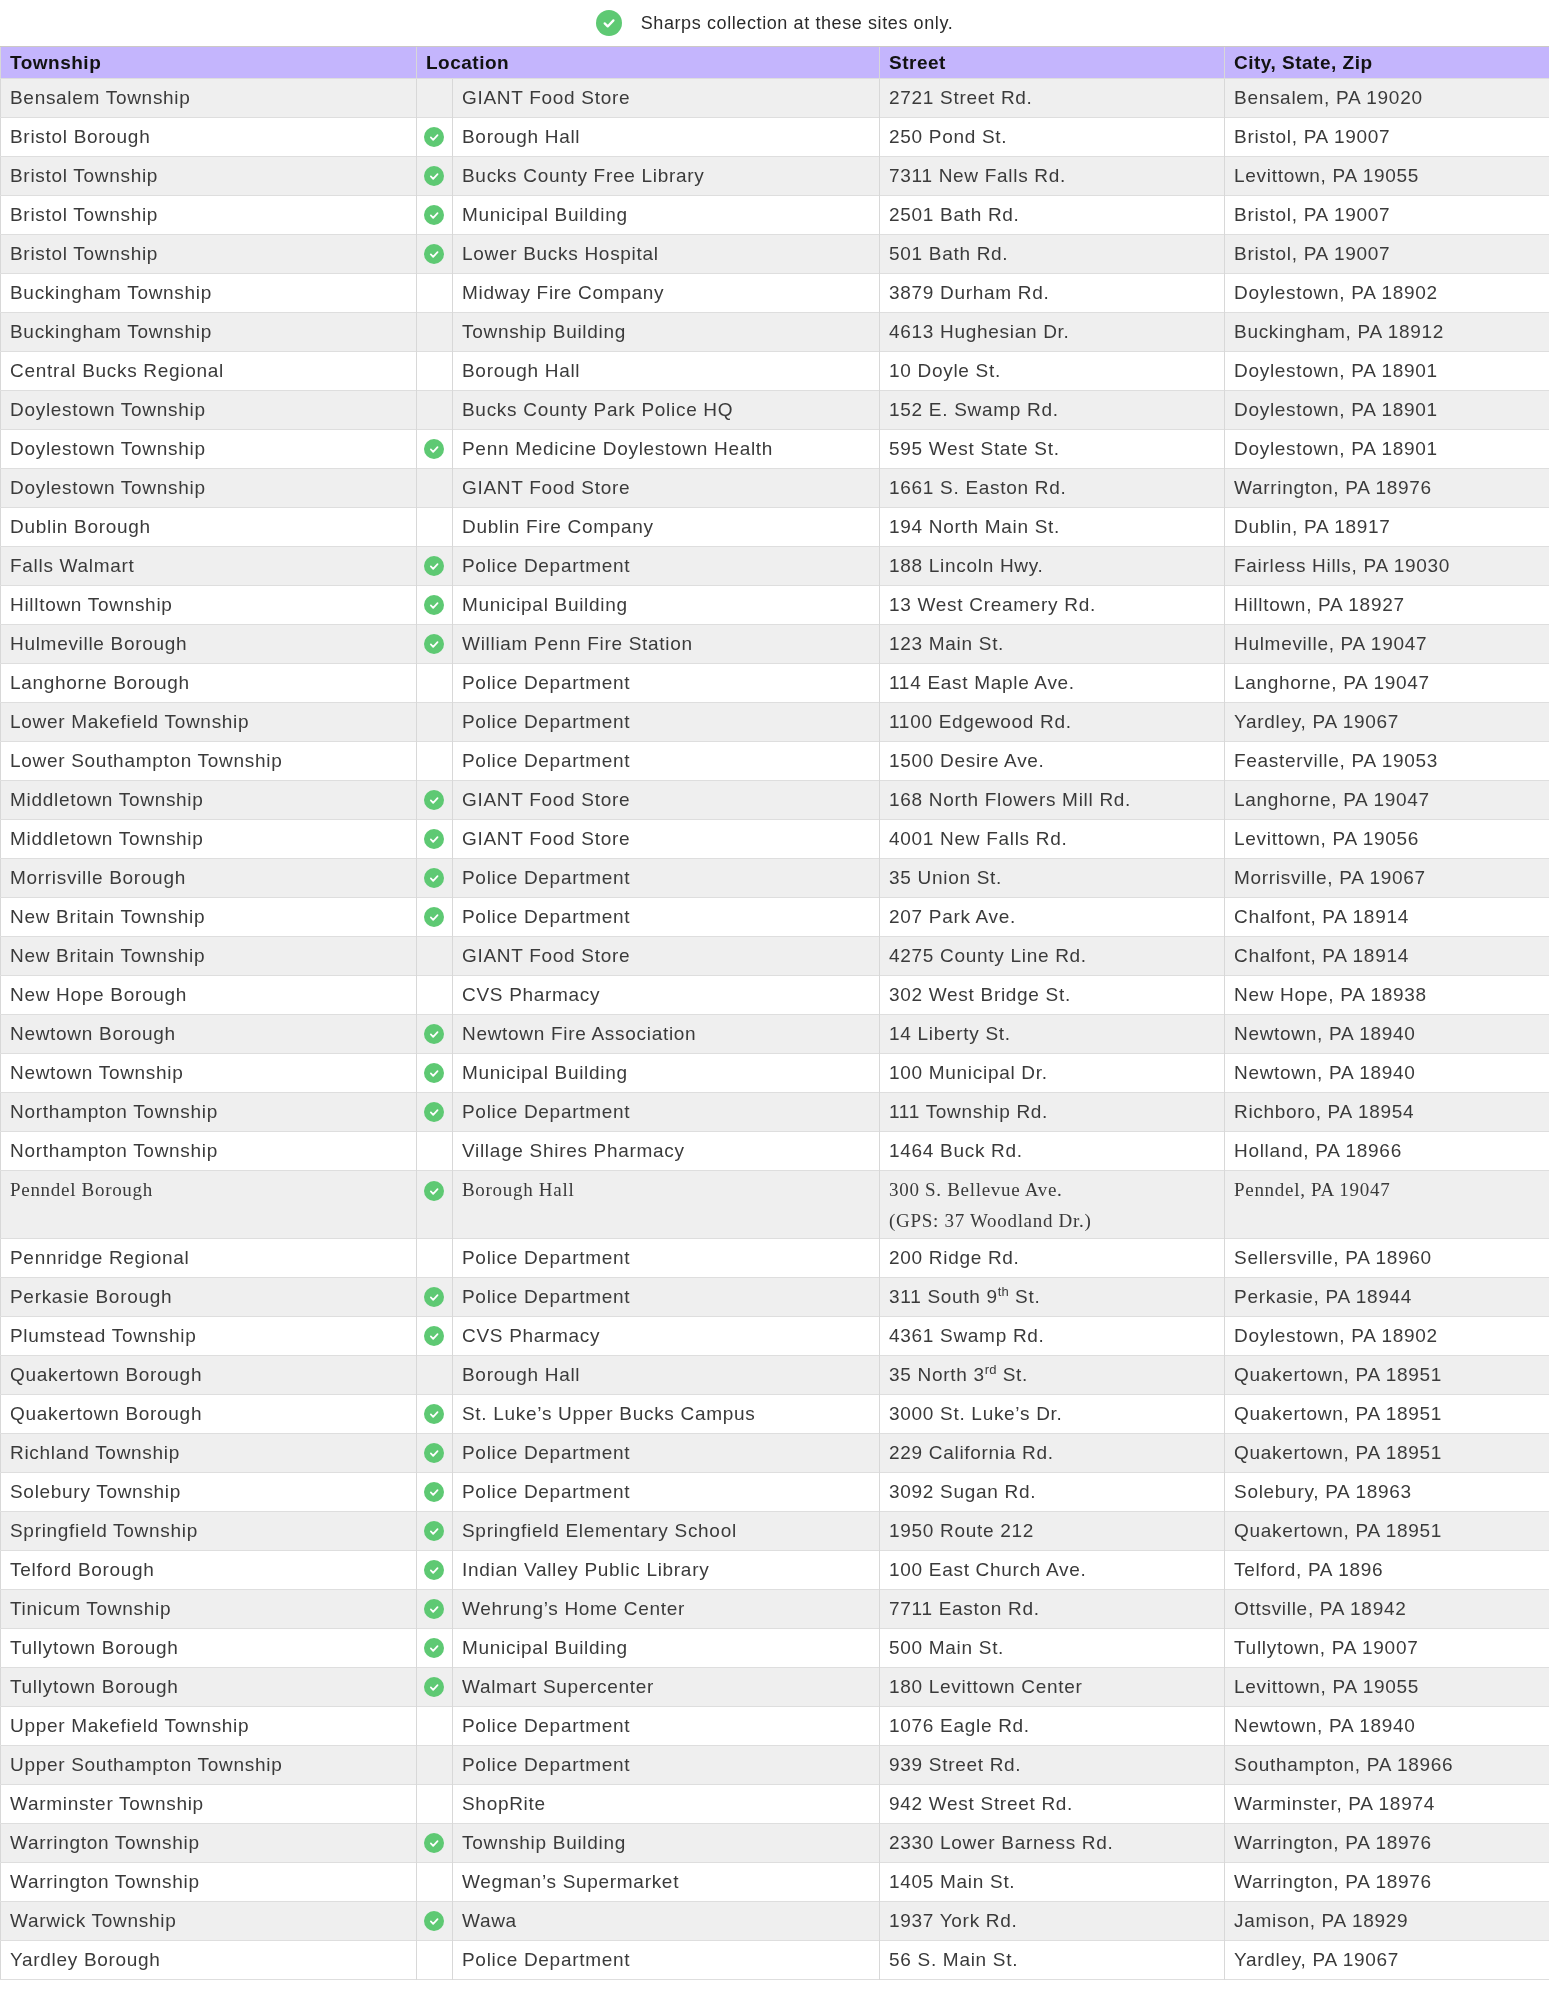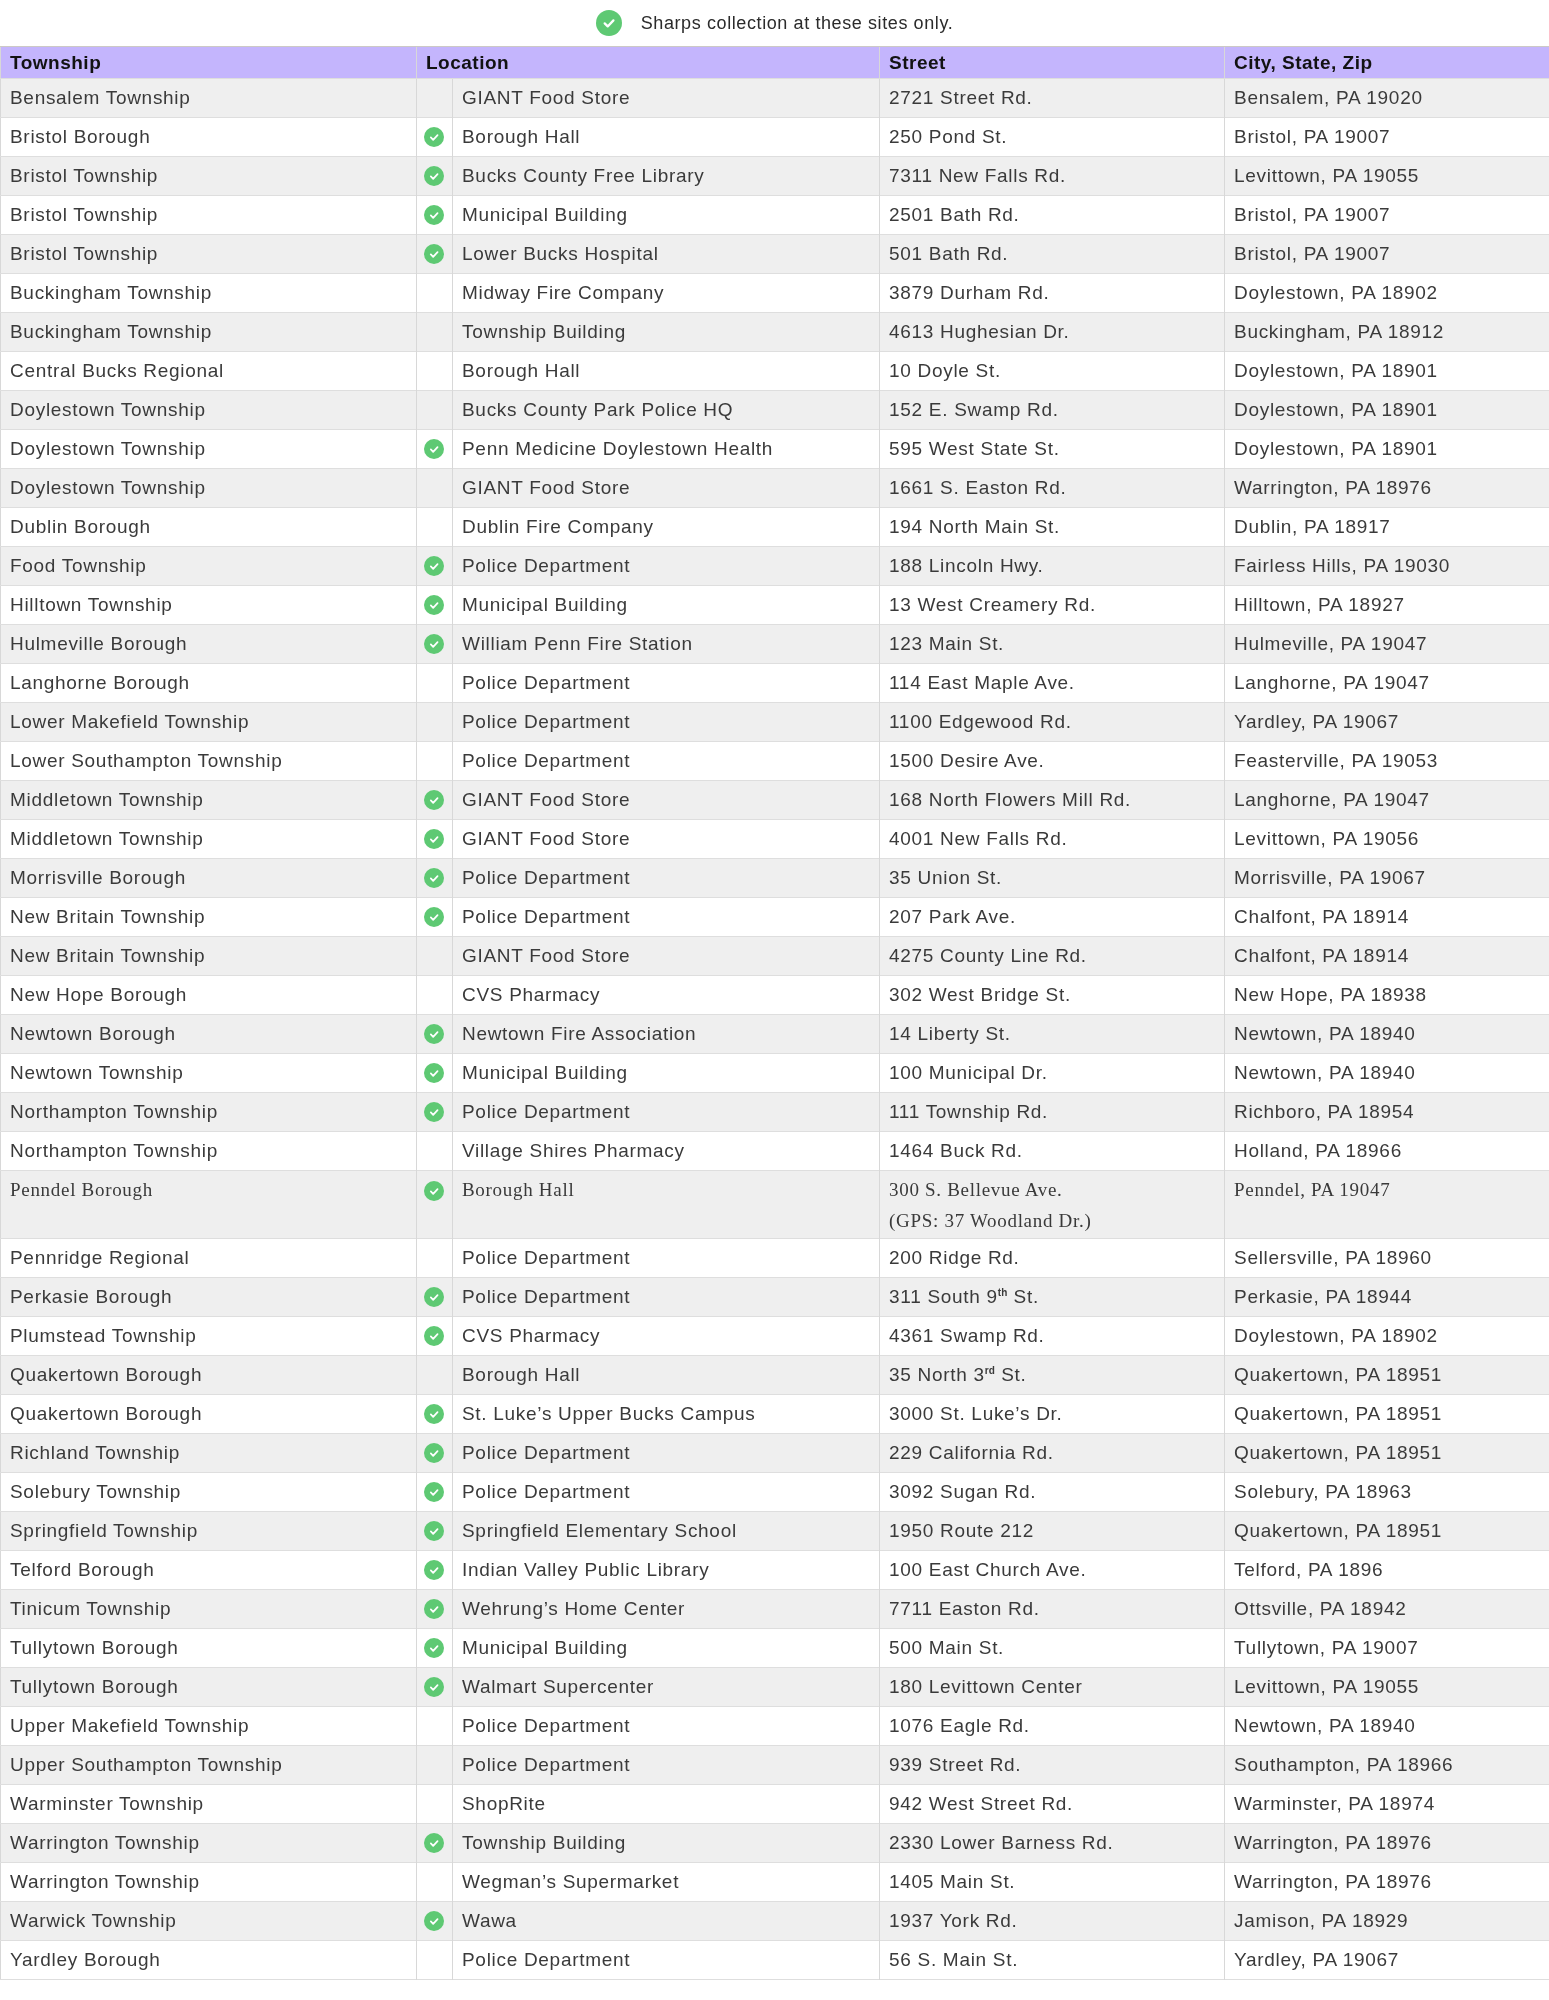--- a/index.html
+++ b/index.html
@@ -85,25 +85,24 @@
     overflow: hidden;
   }
   td:first-child { border-left: none; }
   td.check-cell { padding: 2px 0 2px 7px; text-align: left; }
 
   tr.tall td { vertical-align: top; padding-top: 8px; white-space: normal; }
   tr.tall td .street-line2 { margin-top: 9px; }
   tr.tall td.check-cell .check-icon { margin-top: 2px; }
 
   sup {
-    font-size: 10px;
+    font-size: 13px;
     letter-spacing: 0.2px;
     vertical-align: super;
     line-height: 0;
-    font-weight: bold;
   }
 </style>
 </head>
 <body>
 
 <div class="note">
   <span class="check-icon">
     <svg viewBox="0 0 24 24" aria-hidden="true">
         <path d="M5.5 12.5l4.5 4.5 8.5-9" fill="none" stroke="#ffffff" stroke-width="3.4" stroke-linecap="round" stroke-linejoin="round"></path>
       </svg>
@@ -250,21 +249,21 @@
       <tr>
     <td>Dublin Borough</td>
     <td class="check-cell">
       
     </td>
     <td>Dublin Fire Company</td>
     <td>194 North Main St.</td>
     <td>Dublin, PA 18917</td>
   </tr>
       <tr>
-    <td>Food Township</td>
+    <td>Falls Walmart</td>
     <td class="check-cell">
       <span class="check-icon">
         <svg viewBox="0 0 24 24" aria-hidden="true">
               <path d="M5.5 12.5l4.5 4.5 8.5-9" fill="none" stroke="#ffffff" stroke-width="3.4" stroke-linecap="round" stroke-linejoin="round"></path>
             </svg>
       </span>
     </td>
     <td>Police Department</td>
     <td>188 Lincoln Hwy.</td>
     <td>Fairless Hills, PA 19030</td>

